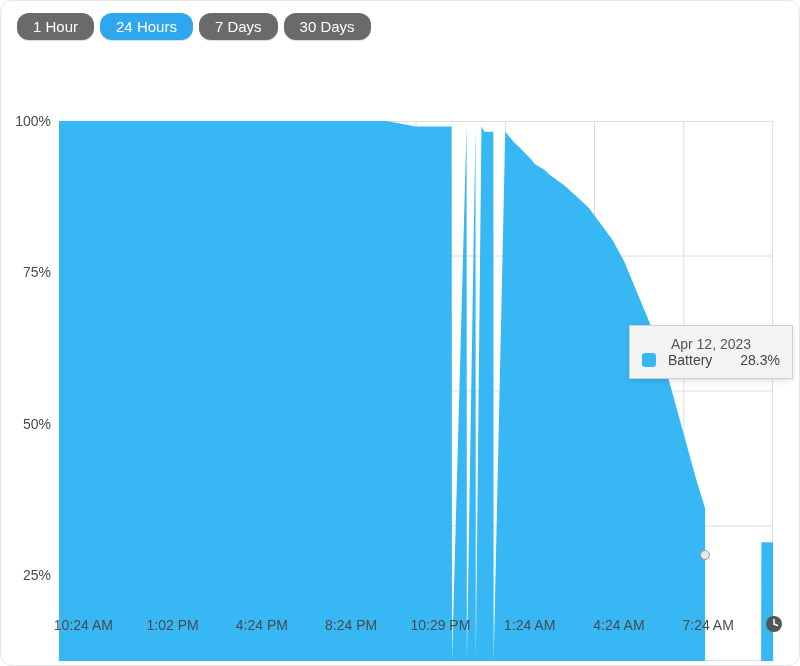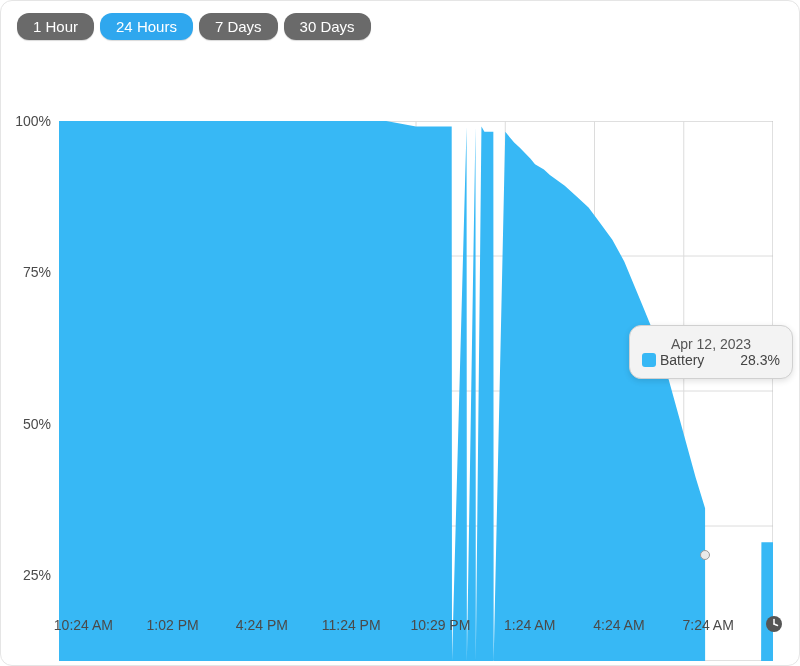--- a/index.html
+++ b/index.html
@@ -84,32 +84,32 @@
   }
 
   
   .tooltip {
     position: absolute;
     right: 6px;
     top: 324px;
     width: 164px;
     background: #f3f3f3;
     border: 1px solid #d0d0d0;
-    border-radius: 12px;
+    border-radius: 0;
     padding: 10px 12px 10px 12px;
     box-shadow: 0 2px 6px rgba(0,0,0,0.12);
     font-size: 14px;
     color: #555;
   }
   .tooltip .tt-date { text-align: center; }
   .tooltip .tt-time { text-align: center; margin-bottom: 8px; }
   .tooltip .tt-row {
     display: flex;
     align-items: center;
-    gap: 4px;
+    gap: 12px;
   }
   .tt-swatch {
     width: 14px; height: 14px;
     border-radius: 3px;
     background: #37b8f5;
     flex: 0 0 auto;
   }
   .tt-label { flex: 1 1 auto; color: #444; }
   .tt-value { color: #444; }
 
@@ -172,21 +172,21 @@
     <div class="ylab" style="top:100%">0%</div>
 
     <div class="hover-dot" id="hover-dot" style="left: 90.4875%; top: 71.7%;"></div>
   </div>
 </div>
 
 <div class="xaxis">
   <div class="xlab" style="left:3%">10:24 AM</div>
   <div class="xlab" style="left:15.5%">1:02 PM</div>
   <div class="xlab" style="left:28%">4:24 PM</div>
-  <div class="xlab" style="left:40.5%">11:24 PM</div>
+  <div class="xlab" style="left:40.5%">8:24 PM</div>
   <div class="xlab" style="left:53%">10:29 PM</div>
   <div class="xlab" style="left:65.5%">1:24 AM</div>
   <div class="xlab" style="left:78%">4:24 AM</div>
   <div class="xlab" style="left:90.5%">7:24 AM</div>
 </div>
 
 <div class="tooltip">
   <div class="tt-date">Apr 12, 2023</div>
   <div class="tt-row">
     <span class="tt-swatch"></span>

